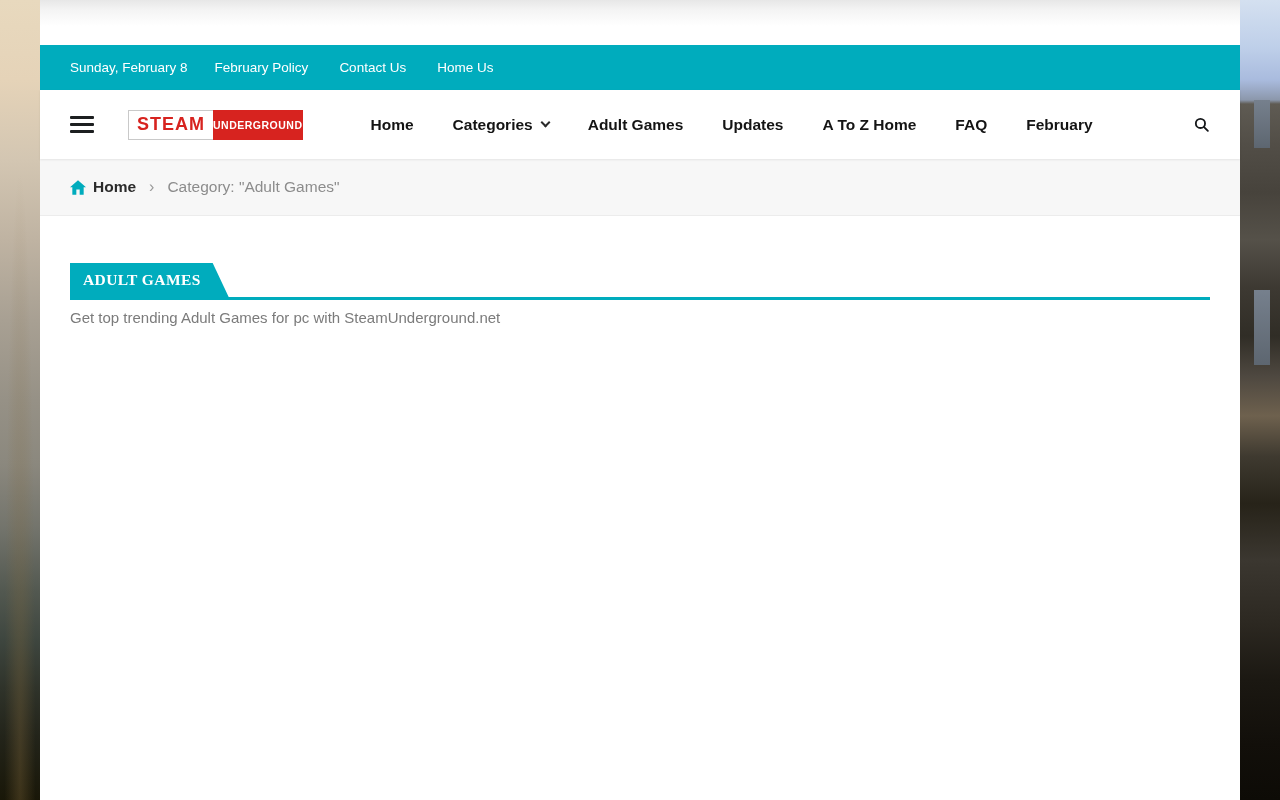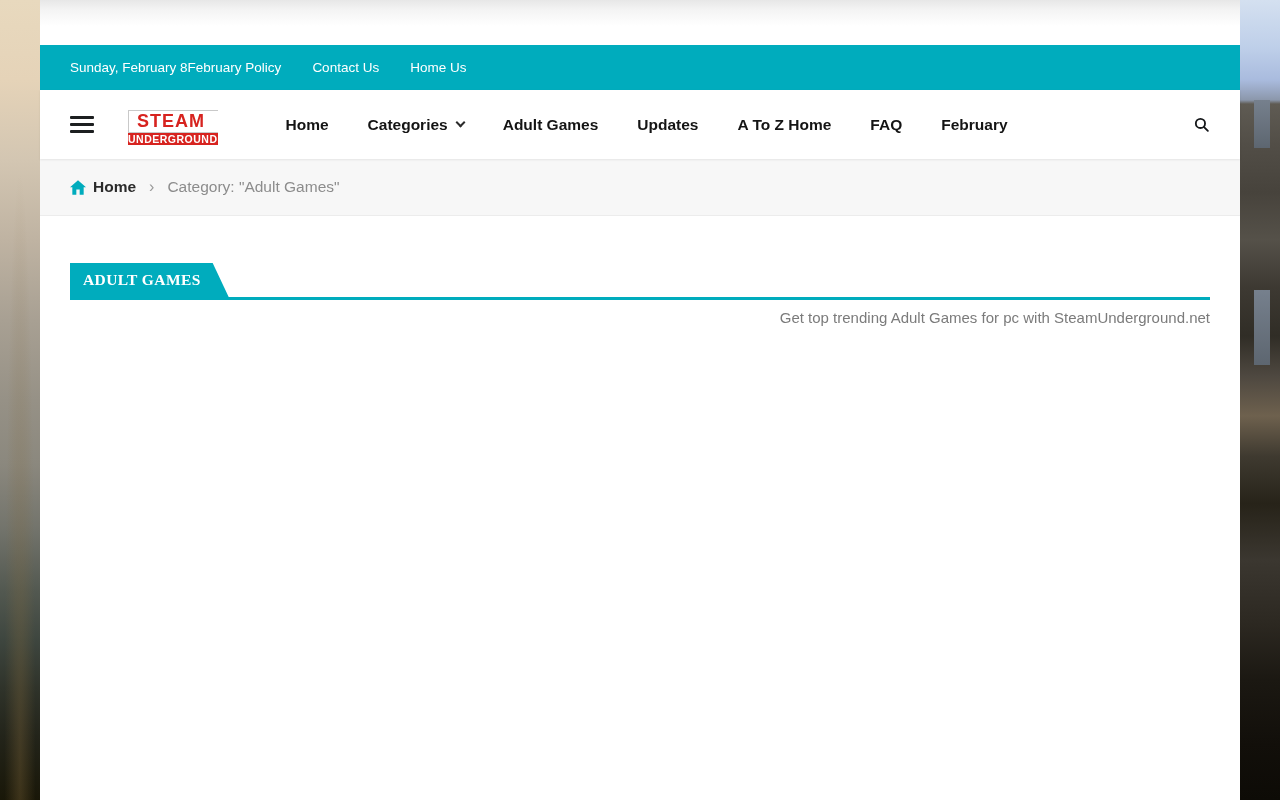--- a/index.html
+++ b/index.html
@@ -41,33 +41,33 @@
     height:45px;
     background:linear-gradient(180deg, #e7e7e7 0px, #f4f4f4 10px, #ffffff 26px);
   }
   
   .topbar {
     height:45px; background:#00acbd;
     display:flex; align-items:center;
     padding:0 30px;
     color:#ffffff; font-size:13.5px;
   }
-  .topbar-date { }
+  .topbar-date { margin-right:27px; }
   .topbar-link { color:#ffffff; text-decoration:none; margin-right:31px; cursor:pointer; }
   
   .navbar {
     height:69px; background:#ffffff;
     display:flex; align-items:center;
     padding:0 30px;
     box-shadow:0 1px 2px rgba(0,0,0,.08);
     position:relative; z-index:2;
   }
   .hamburger { width:24px; cursor:pointer; }
   .hamburger span { display:block; height:3px; background:#1d1f20; margin:4px 0; border-radius:1px; }
-  .logo { display:flex; align-items:stretch; margin-left:34px; cursor:pointer; height:30px;flex-direction:column; }
+  .logo { display:flex; align-items:stretch; margin-left:34px; cursor:pointer; height:30px; }
   .logo-steam {
     background:#ffffff; border:1px solid #c9c9c9; border-right:none;
     color:#d7231f; font-weight:bold; font-size:18px; letter-spacing:1px;
     display:flex; align-items:center; padding:0 8px;
   }
   .logo-underground {
     background:#d7231f; color:#ffffff; font-weight:bold; font-size:10.5px;
     letter-spacing:.5px; display:flex; align-items:center; padding:0 0;
   }
   .nav-menu {
@@ -94,21 +94,21 @@
   .main { padding:47px 30px 60px 30px; background:#ffffff; }
   .section-header { border-bottom:3px solid #00acbd; line-height:0; }
   .section-ribbon {
     display:inline-block; line-height:normal;
     background:#00acbd; color:#ffffff;
     font-family:"Liberation Serif", serif; font-weight:bold;
     font-size:15.5px; letter-spacing:.4px;
     padding:8px 28px 8px 13px;
     clip-path:polygon(0 0, calc(100% - 16px) 0, 100% 100%, 0 100%);
   }
-  .section-desc { color:#7b7b7b; font-size:15px; margin-top:9px;text-align:right; }
+  .section-desc { color:#7b7b7b; font-size:15px; margin-top:9px; }
 </style>
 </head>
 <body>
 
 <div class="bg-strip bg-left"></div>
 <div class="bg-strip bg-right"></div>
 
 <div class="page">
 
   <div class="pre-header"></div>

